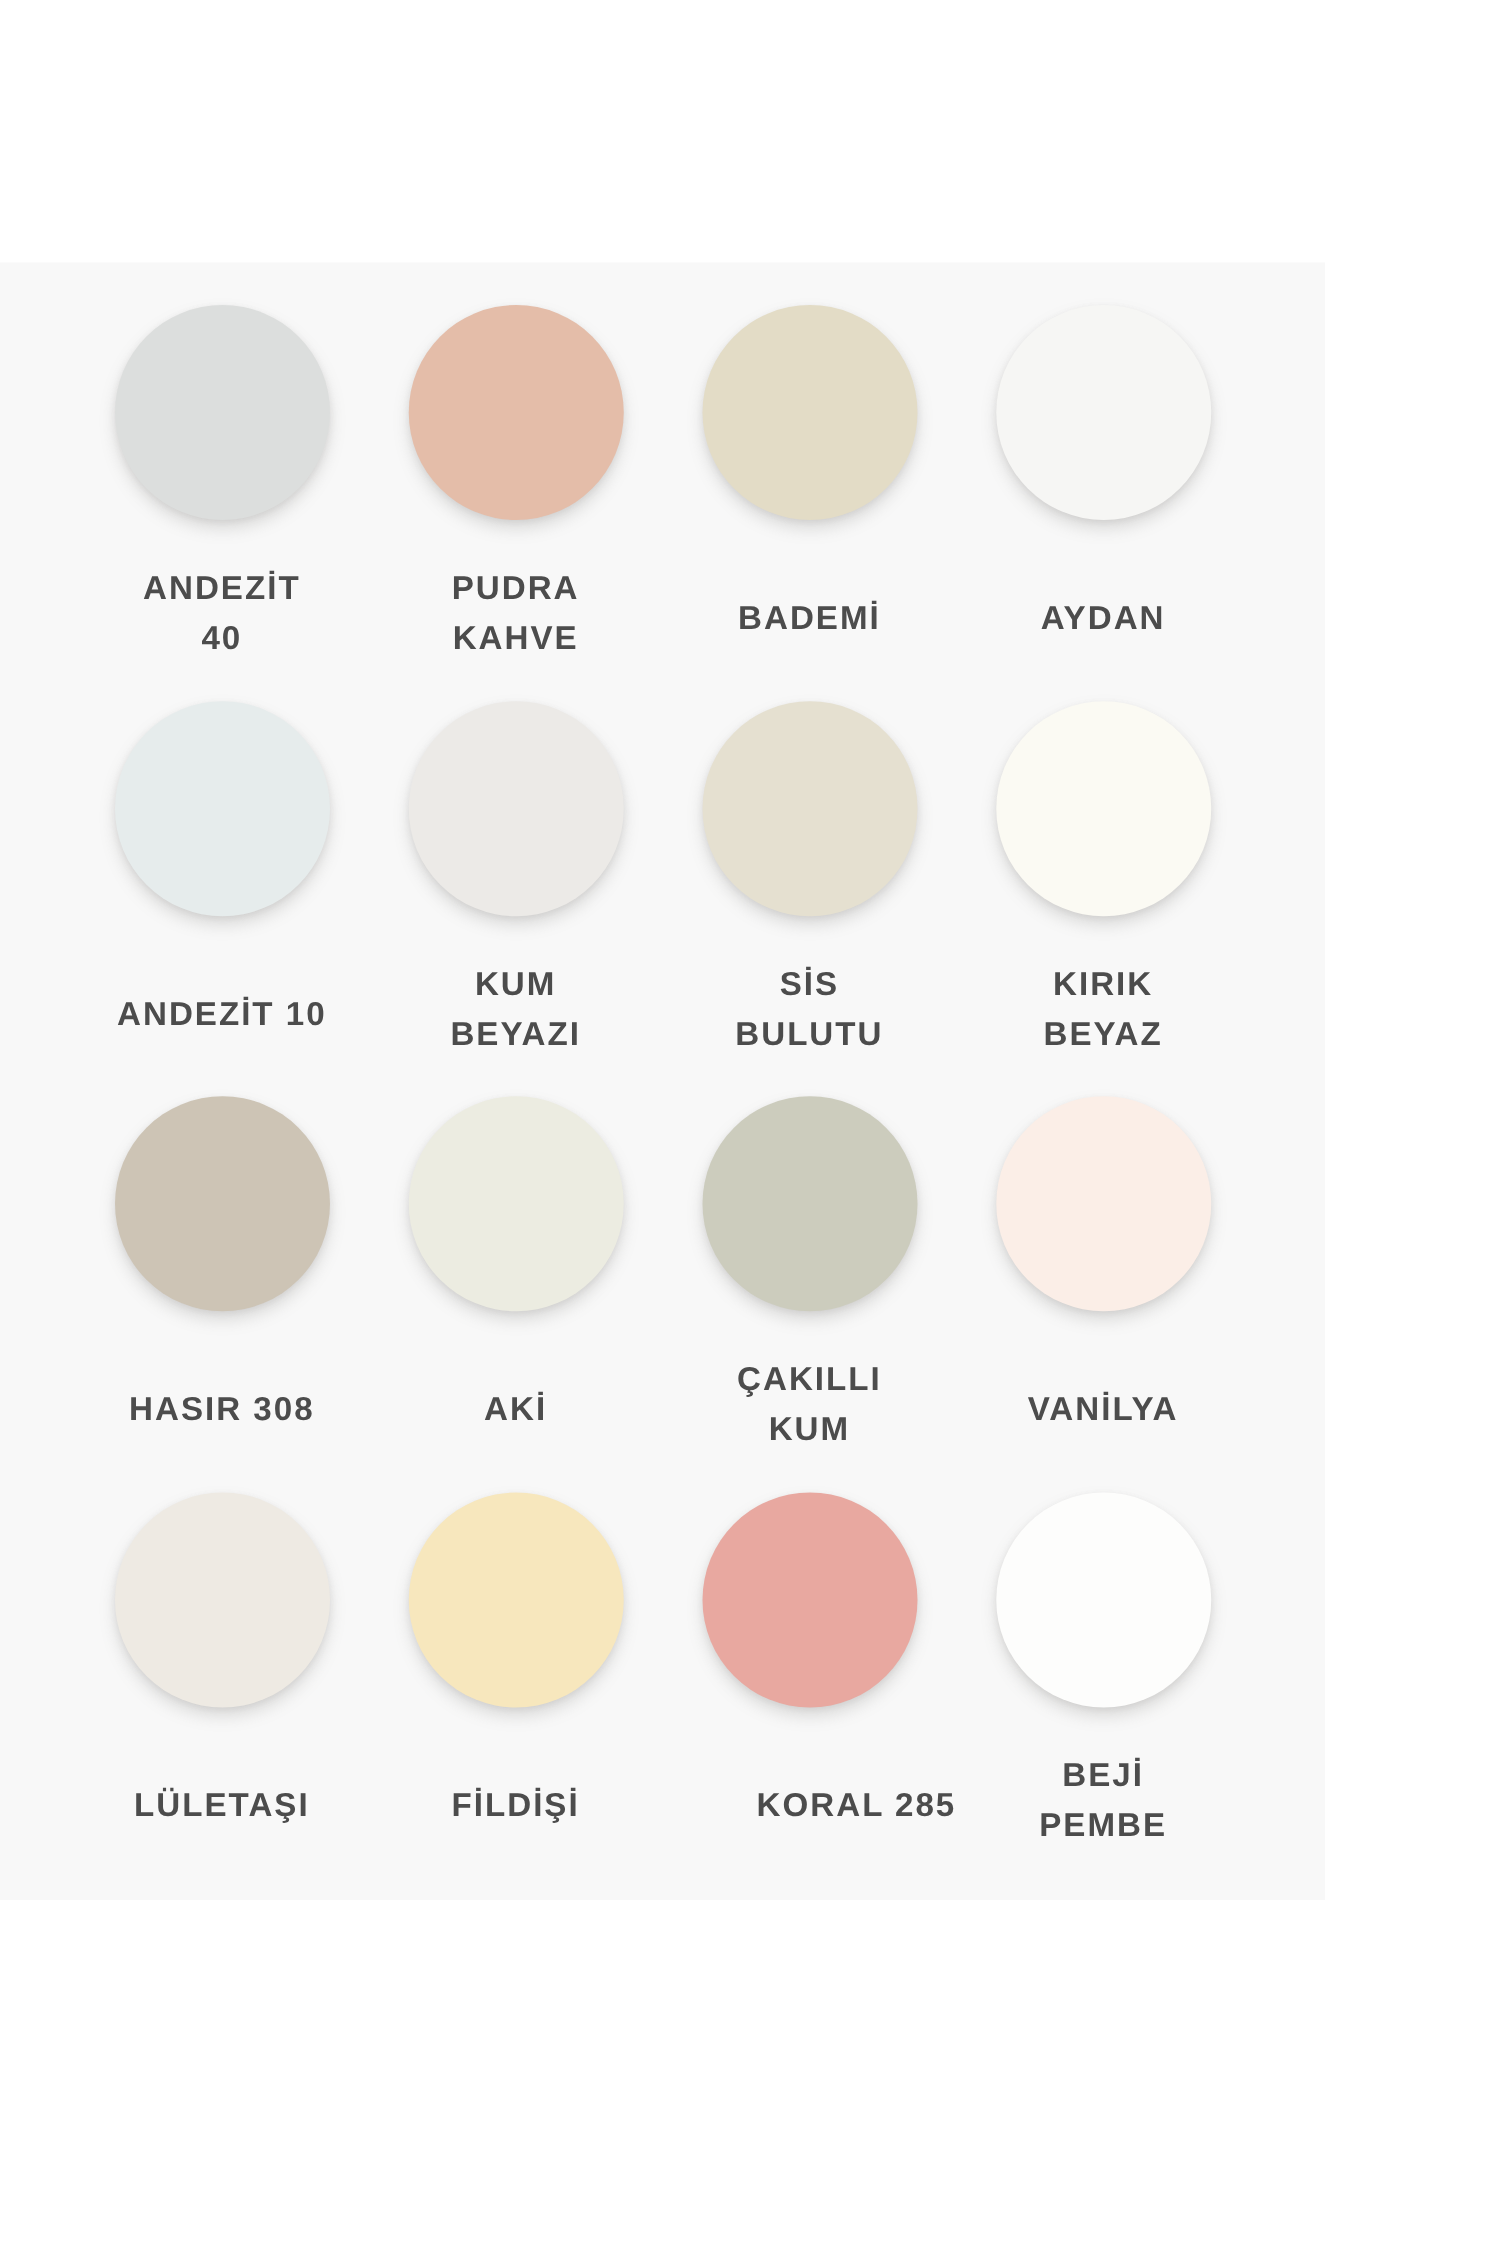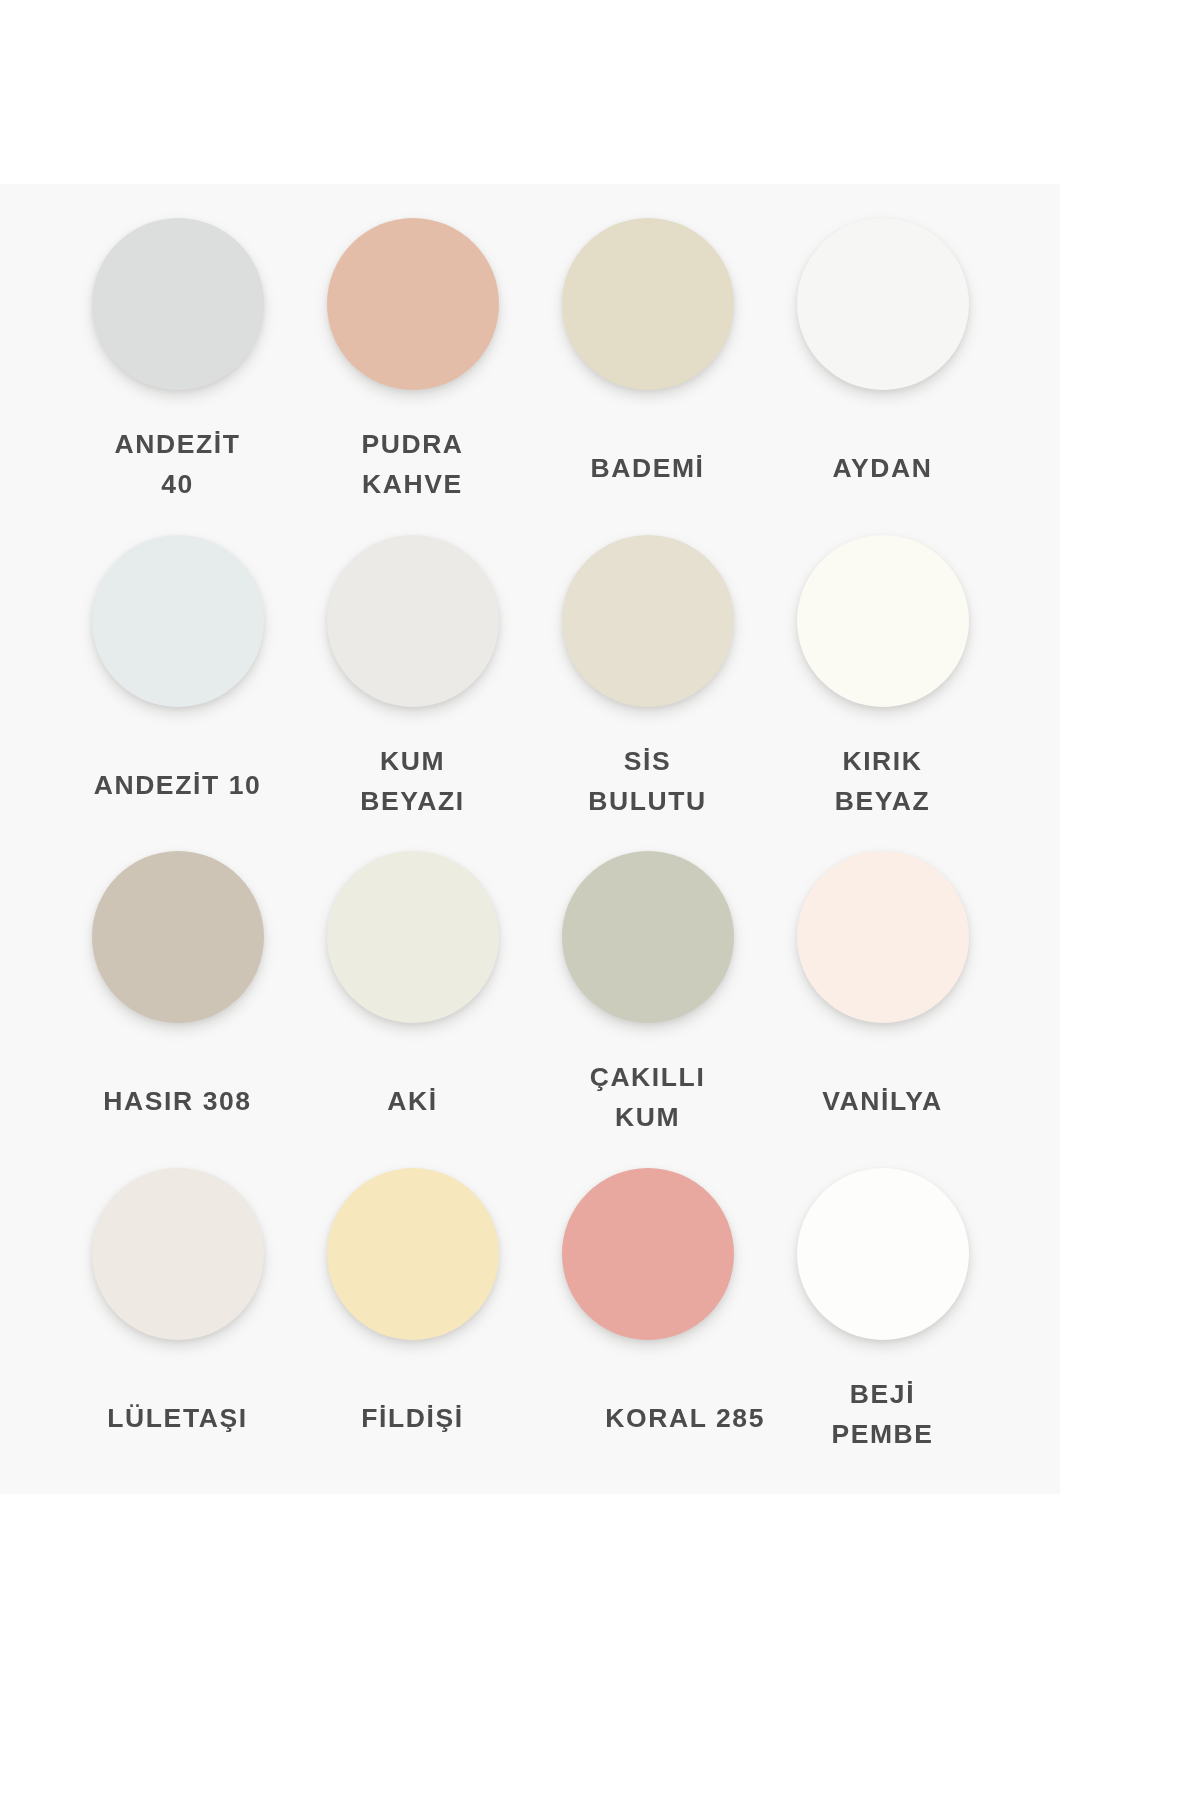--- a/index.html
+++ b/index.html
@@ -10,21 +10,21 @@
     width: 1200px;
     height: 1800px;
     background: #ffffff;
     font-family: "Liberation Sans", sans-serif;
     overflow: hidden;
   }
 
   #palette-board {
     position: absolute;
     left: 0;
-    top: 184px;
+    top: 210px;
     width: 1060px;
     height: 1310px;
     background: #f8f8f8;
     box-sizing: border-box;
   }
 
   .swatch-grid {
     display: grid;
     grid-template-columns: repeat(4, 1fr);
     grid-template-rows: repeat(4, 1fr);

